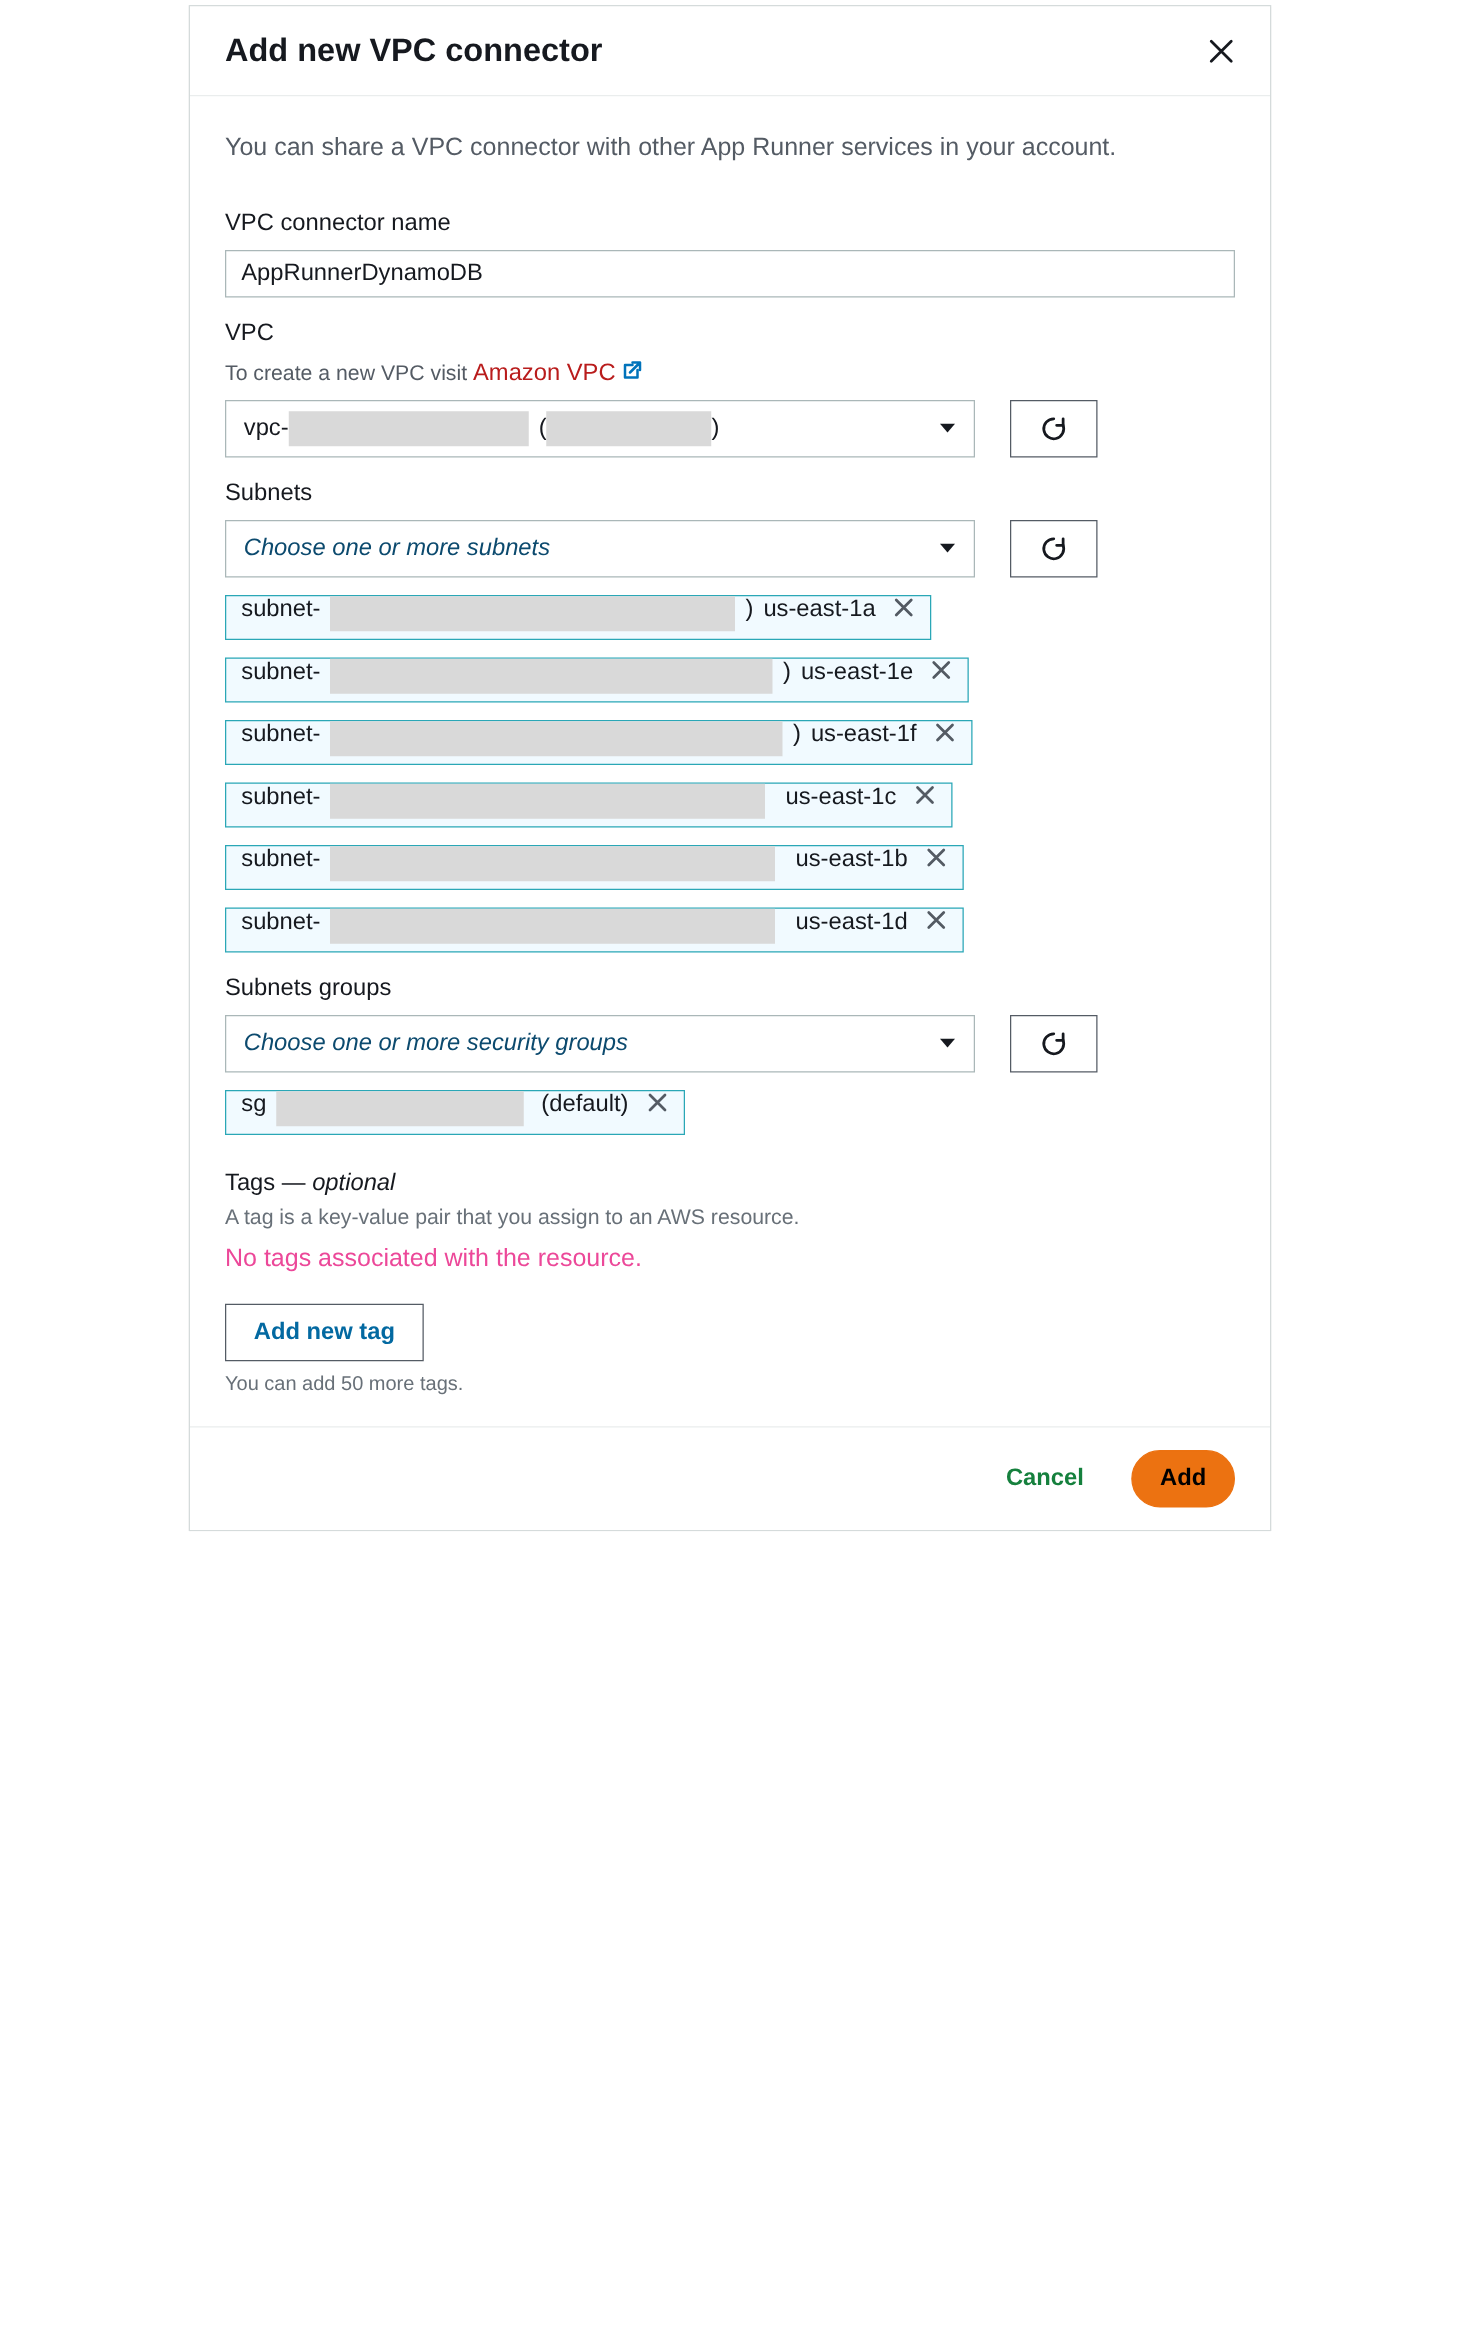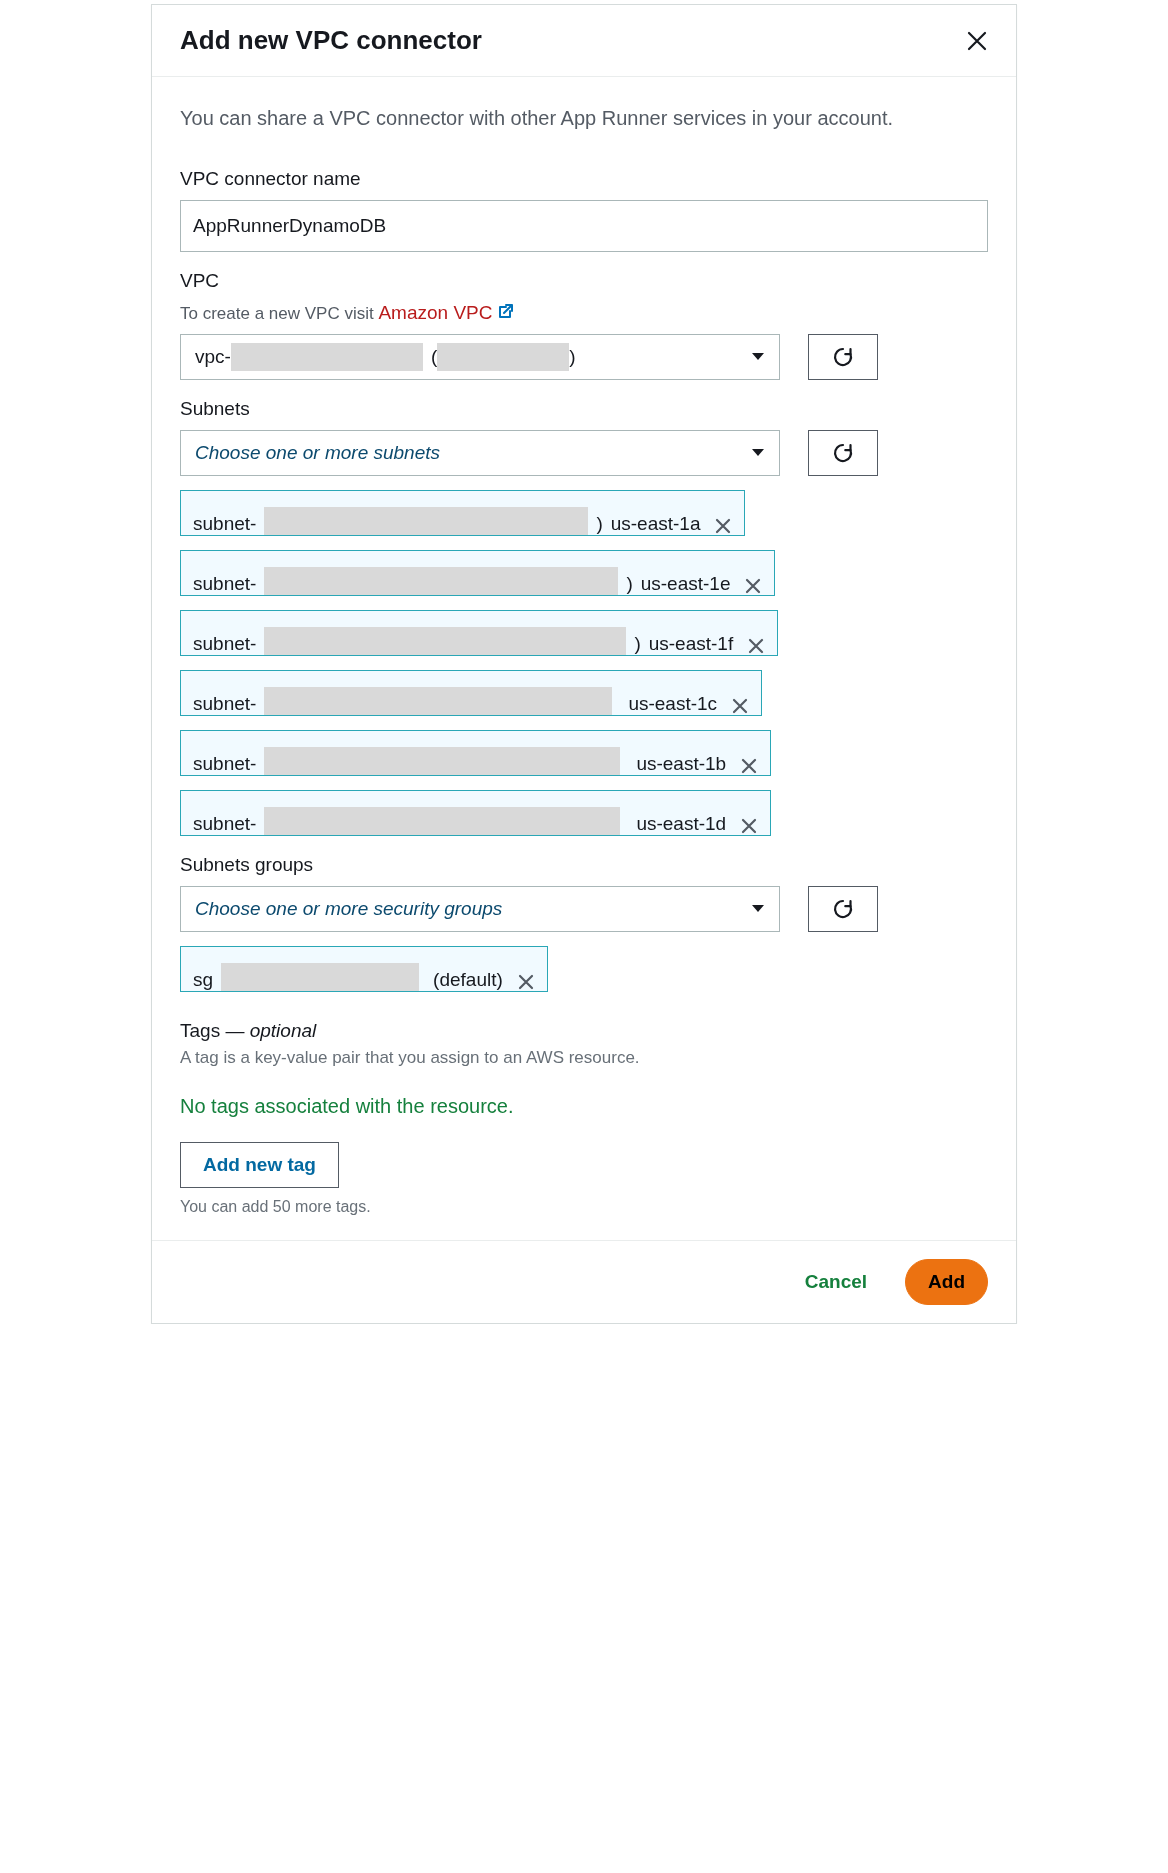--- a/index.html
+++ b/index.html
@@ -52,21 +52,21 @@
     color: #545b64;
     margin-bottom: 8px;
   }
   .hint a, .link {
     color: #b91c1c;
     font-size: 19px;
     text-decoration: none;
   }
   .input-text {
     width: 100%;
-    height: 52px;
+    height: 38px;
     border: 1px solid #aab7b8;
     padding: 0 12px;
     font-size: 19px;
     color: #16191f;
   }
   .row {
     display: flex;
     align-items: stretch;
     gap: 28px;
   }
@@ -110,23 +110,23 @@
   .tokens {
     margin-top: 14px;
     display: flex;
     flex-direction: column;
     gap: 14px;
     align-items: flex-start;
   }
   .token {
     border: 1px solid #2aa7b6;
     background: #f1faff;
-    height: 46px;
-    display: inline-flex;
-    align-items: flex-end;
+    height: 36px;
+    display: inline-flex;
+    align-items: flex-start;
     padding: 0 12px;
     font-size: 19px;
     color: #16191f;
     gap: 8px;
   }
   .token .rm {
     margin-left: 6px;
     display: inline-flex;
     color: #545b64;
     cursor: pointer;
@@ -137,22 +137,22 @@
     margin-top: 28px;
   }
   .tags-head .optional { font-style: italic; }
   .tags-desc {
     font-size: 17px;
     color: #687078;
     margin-top: 6px;
   }
   .tags-empty {
     font-size: 20px;
-    color: #15803d;
-    margin-top: 27px;
+    color: #ec4899;
+    margin-top: 12px;
   }
   .btn {
     height: 46px;
     padding: 0 22px;
     font-size: 19px;
     font-weight: 700;
     cursor: pointer;
     border: 1px solid #545b64;
     background: #fff;
     color: #0369a1;

